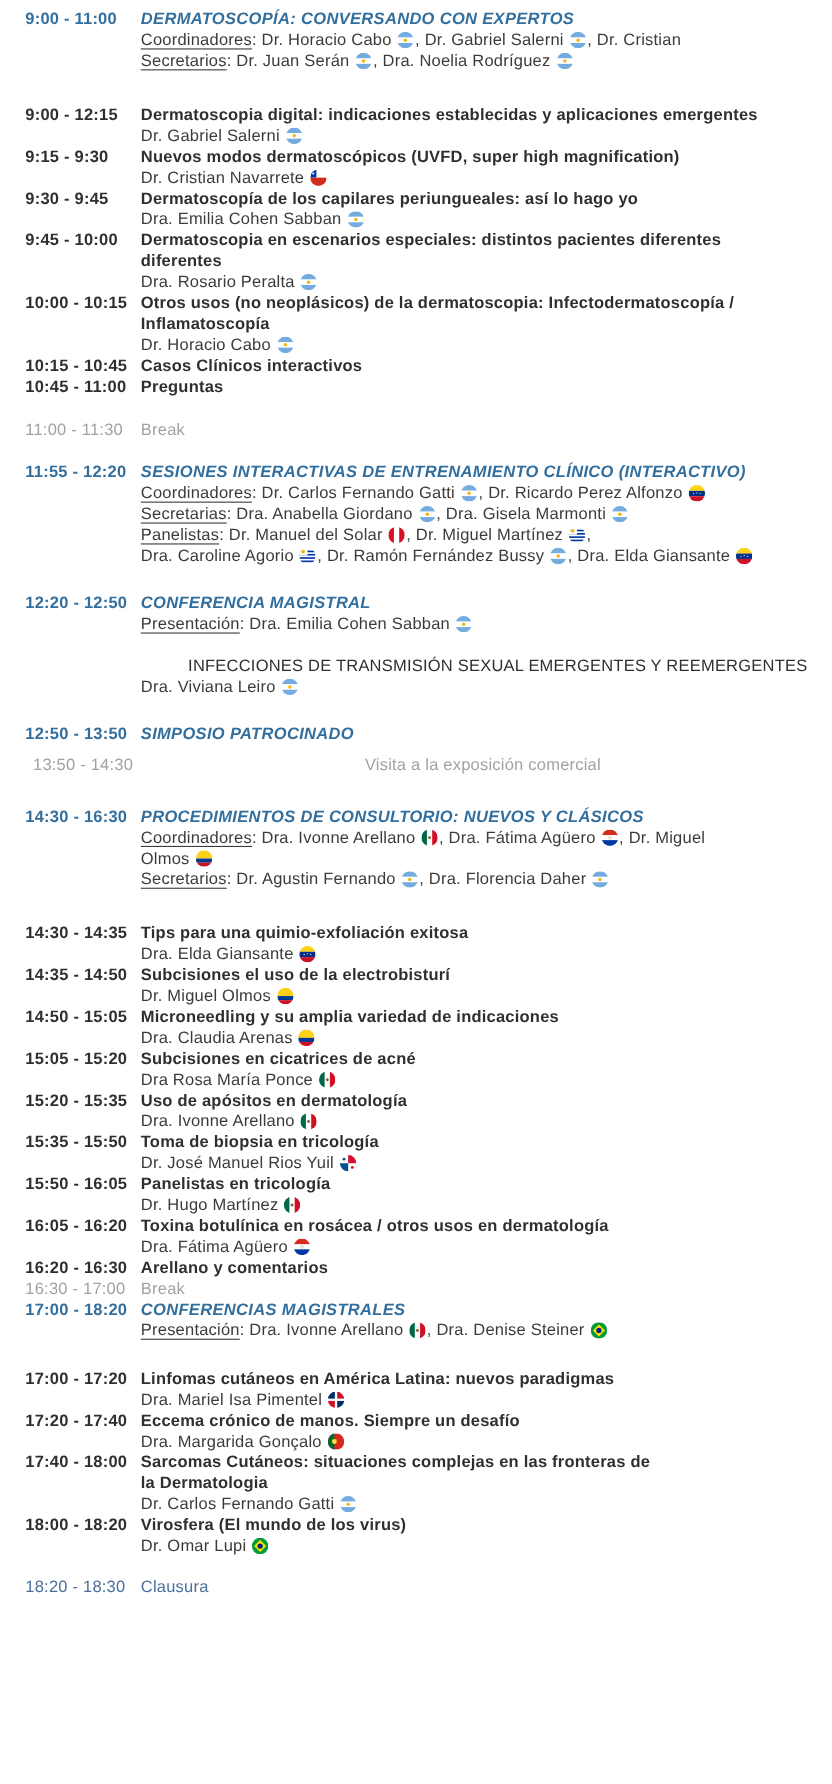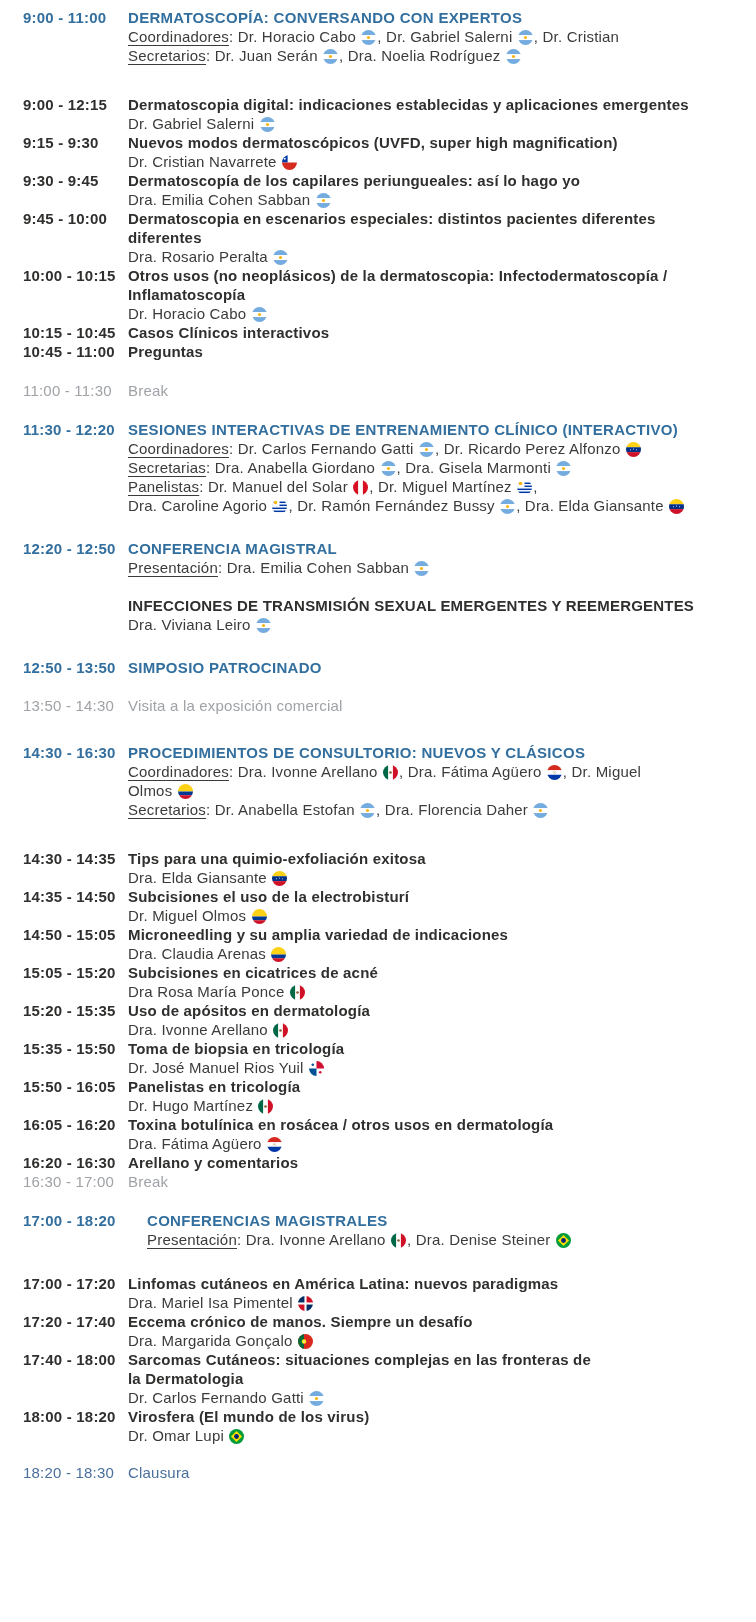--- a/index.html
+++ b/index.html
@@ -20,23 +20,23 @@
   }
   .schedule{padding:0 0 40px 0;}
   .row{display:grid;grid-template-columns:105px 630px;padding-left:23px;}
   .time{font-weight:700;white-space:nowrap;}
   .time.session{color:var(--session_blue);}
   .time.talk{color:var(--bold_text);}
   .time.break{color:var(--muted_gray);font-weight:400;}
   .time.closing{color:var(--closing_blue);font-weight:400;}
   .content{padding-right:8px;}
   .line{min-height:19px;}
-  .line.session-title{color:var(--session_blue);font-weight:700;letter-spacing:.3px;}
+  .line.session-title{color:var(--session_blue);font-weight:700;letter-spacing:.3px;font-style:italic;}
   .line.talktitle{font-weight:700;color:var(--bold_text);}
-  .line.bold{font-weight:700;color:var(--bold_text);}
+  .line.bold{font-weight:400;color:var(--bold_text);margin-left:43px;}
   .line.role,.line.speaker{color:var(--body_text);}
   .line.gray{color:var(--muted_gray);}
   .line.closing{color:var(--closing_blue);}
   .u{text-decoration:underline;text-underline-offset:3px;text-decoration-thickness:1.4px;}
   .flag{display:inline-block;width:15px;height:15px;vertical-align:-2.5px;margin:0 1px;}
 </style>
 </head>
 <body>
 
 <main class="schedule">
@@ -205,21 +205,21 @@
         <div class="line talktitle"><span>Preguntas</span></div>
       </div>
     </div>
     <div class="row" style="margin-top: 20px;">
       <div class="time break">11:00 - 11:30</div>
       <div class="content">
         <div class="line gray"><span>Break</span></div>
       </div>
     </div>
     <div class="row" style="margin-top: 20px;">
-      <div class="time session">11:30 - 12:20</div>
+      <div class="time session">11:55 - 12:20</div>
       <div class="content">
         <div class="line session-title"><span>SESIONES INTERACTIVAS DE ENTRENAMIENTO CLÍNICO (INTERACTIVO)</span></div>
         <div class="line role"><span class="u">Coordinadores</span><span>: Dr. Carlos Fernando Gatti </span><svg class="flag" viewBox="0 0 20 20">
             <defs>
               <clipPath id="fc11">
                 <circle cx="10" cy="10" r="10"></circle>
               </clipPath>
             </defs>
             <g clip-path="url(#fc11)">
               <rect width="20" height="6.8" fill="#74ACDF"></rect>
@@ -371,21 +371,21 @@
             </g>
           </svg></div>
       </div>
     </div>
     <div class="row" style="margin-top: 24px;">
       <div class="time session">12:50 - 13:50</div>
       <div class="content">
         <div class="line session-title"><span>SIMPOSIO PATROCINADO</span></div>
       </div>
     </div>
-    <div class="row" style="margin-top: 19px;">
+    <div class="row" style="margin-top: 9px; text-align: center;">
       <div class="time break">13:50 - 14:30</div>
       <div class="content">
         <div class="line gray"><span>Visita a la exposición comercial</span></div>
       </div>
     </div>
     <div class="row" style="margin-top: 28px;">
       <div class="time session">14:30 - 16:30</div>
       <div class="content">
         <div class="line session-title"><span>PROCEDIMIENTOS DE CONSULTORIO: NUEVOS Y CLÁSICOS</span></div>
         <div class="line role"><span class="u">Coordinadores</span><span>: Dra. Ivonne Arellano </span><svg class="flag" viewBox="0 0 20 20">
@@ -419,21 +419,21 @@
               <clipPath id="fc24">
                 <circle cx="10" cy="10" r="10"></circle>
               </clipPath>
             </defs>
             <g clip-path="url(#fc24)">
               <rect width="20" height="10" fill="#FCD116"></rect>
               <rect y="10" width="20" height="5" fill="#003893"></rect>
               <rect y="15" width="20" height="5" fill="#CE1126"></rect>
             </g>
           </svg></div>
-        <div class="line role"><span class="u">Secretarios</span><span>: Dr. Anabella Estofan </span><svg class="flag" viewBox="0 0 20 20">
+        <div class="line role"><span class="u">Secretarios</span><span>: Dr. Agustin Fernando </span><svg class="flag" viewBox="0 0 20 20">
             <defs>
               <clipPath id="fc25">
                 <circle cx="10" cy="10" r="10"></circle>
               </clipPath>
             </defs>
             <g clip-path="url(#fc25)">
               <rect width="20" height="6.8" fill="#74ACDF"></rect>
               <rect y="6.8" width="20" height="6.6" fill="#fff"></rect>
               <rect y="13.4" width="20" height="6.6" fill="#74ACDF"></rect>
               <circle cx="10" cy="10" r="2.1" fill="#F6B40E"></circle>
@@ -612,21 +612,21 @@
       <div class="content">
         <div class="line talktitle"><span>Arellano y comentarios</span></div>
       </div>
     </div>
     <div class="row" style="">
       <div class="time break">16:30 - 17:00</div>
       <div class="content">
         <div class="line gray"><span>Break</span></div>
       </div>
     </div>
-    <div class="row" style="margin-top: 20px; gap: 19px;">
+    <div class="row" style="">
       <div class="time session">17:00 - 18:20</div>
       <div class="content">
         <div class="line session-title"><span>CONFERENCIAS MAGISTRALES</span></div>
         <div class="line role"><span class="u">Presentación</span><span>: Dra. Ivonne Arellano </span><svg class="flag" viewBox="0 0 20 20">
             <defs>
               <clipPath id="fc35">
                 <circle cx="10" cy="10" r="10"></circle>
               </clipPath>
             </defs>
             <g clip-path="url(#fc35)">

